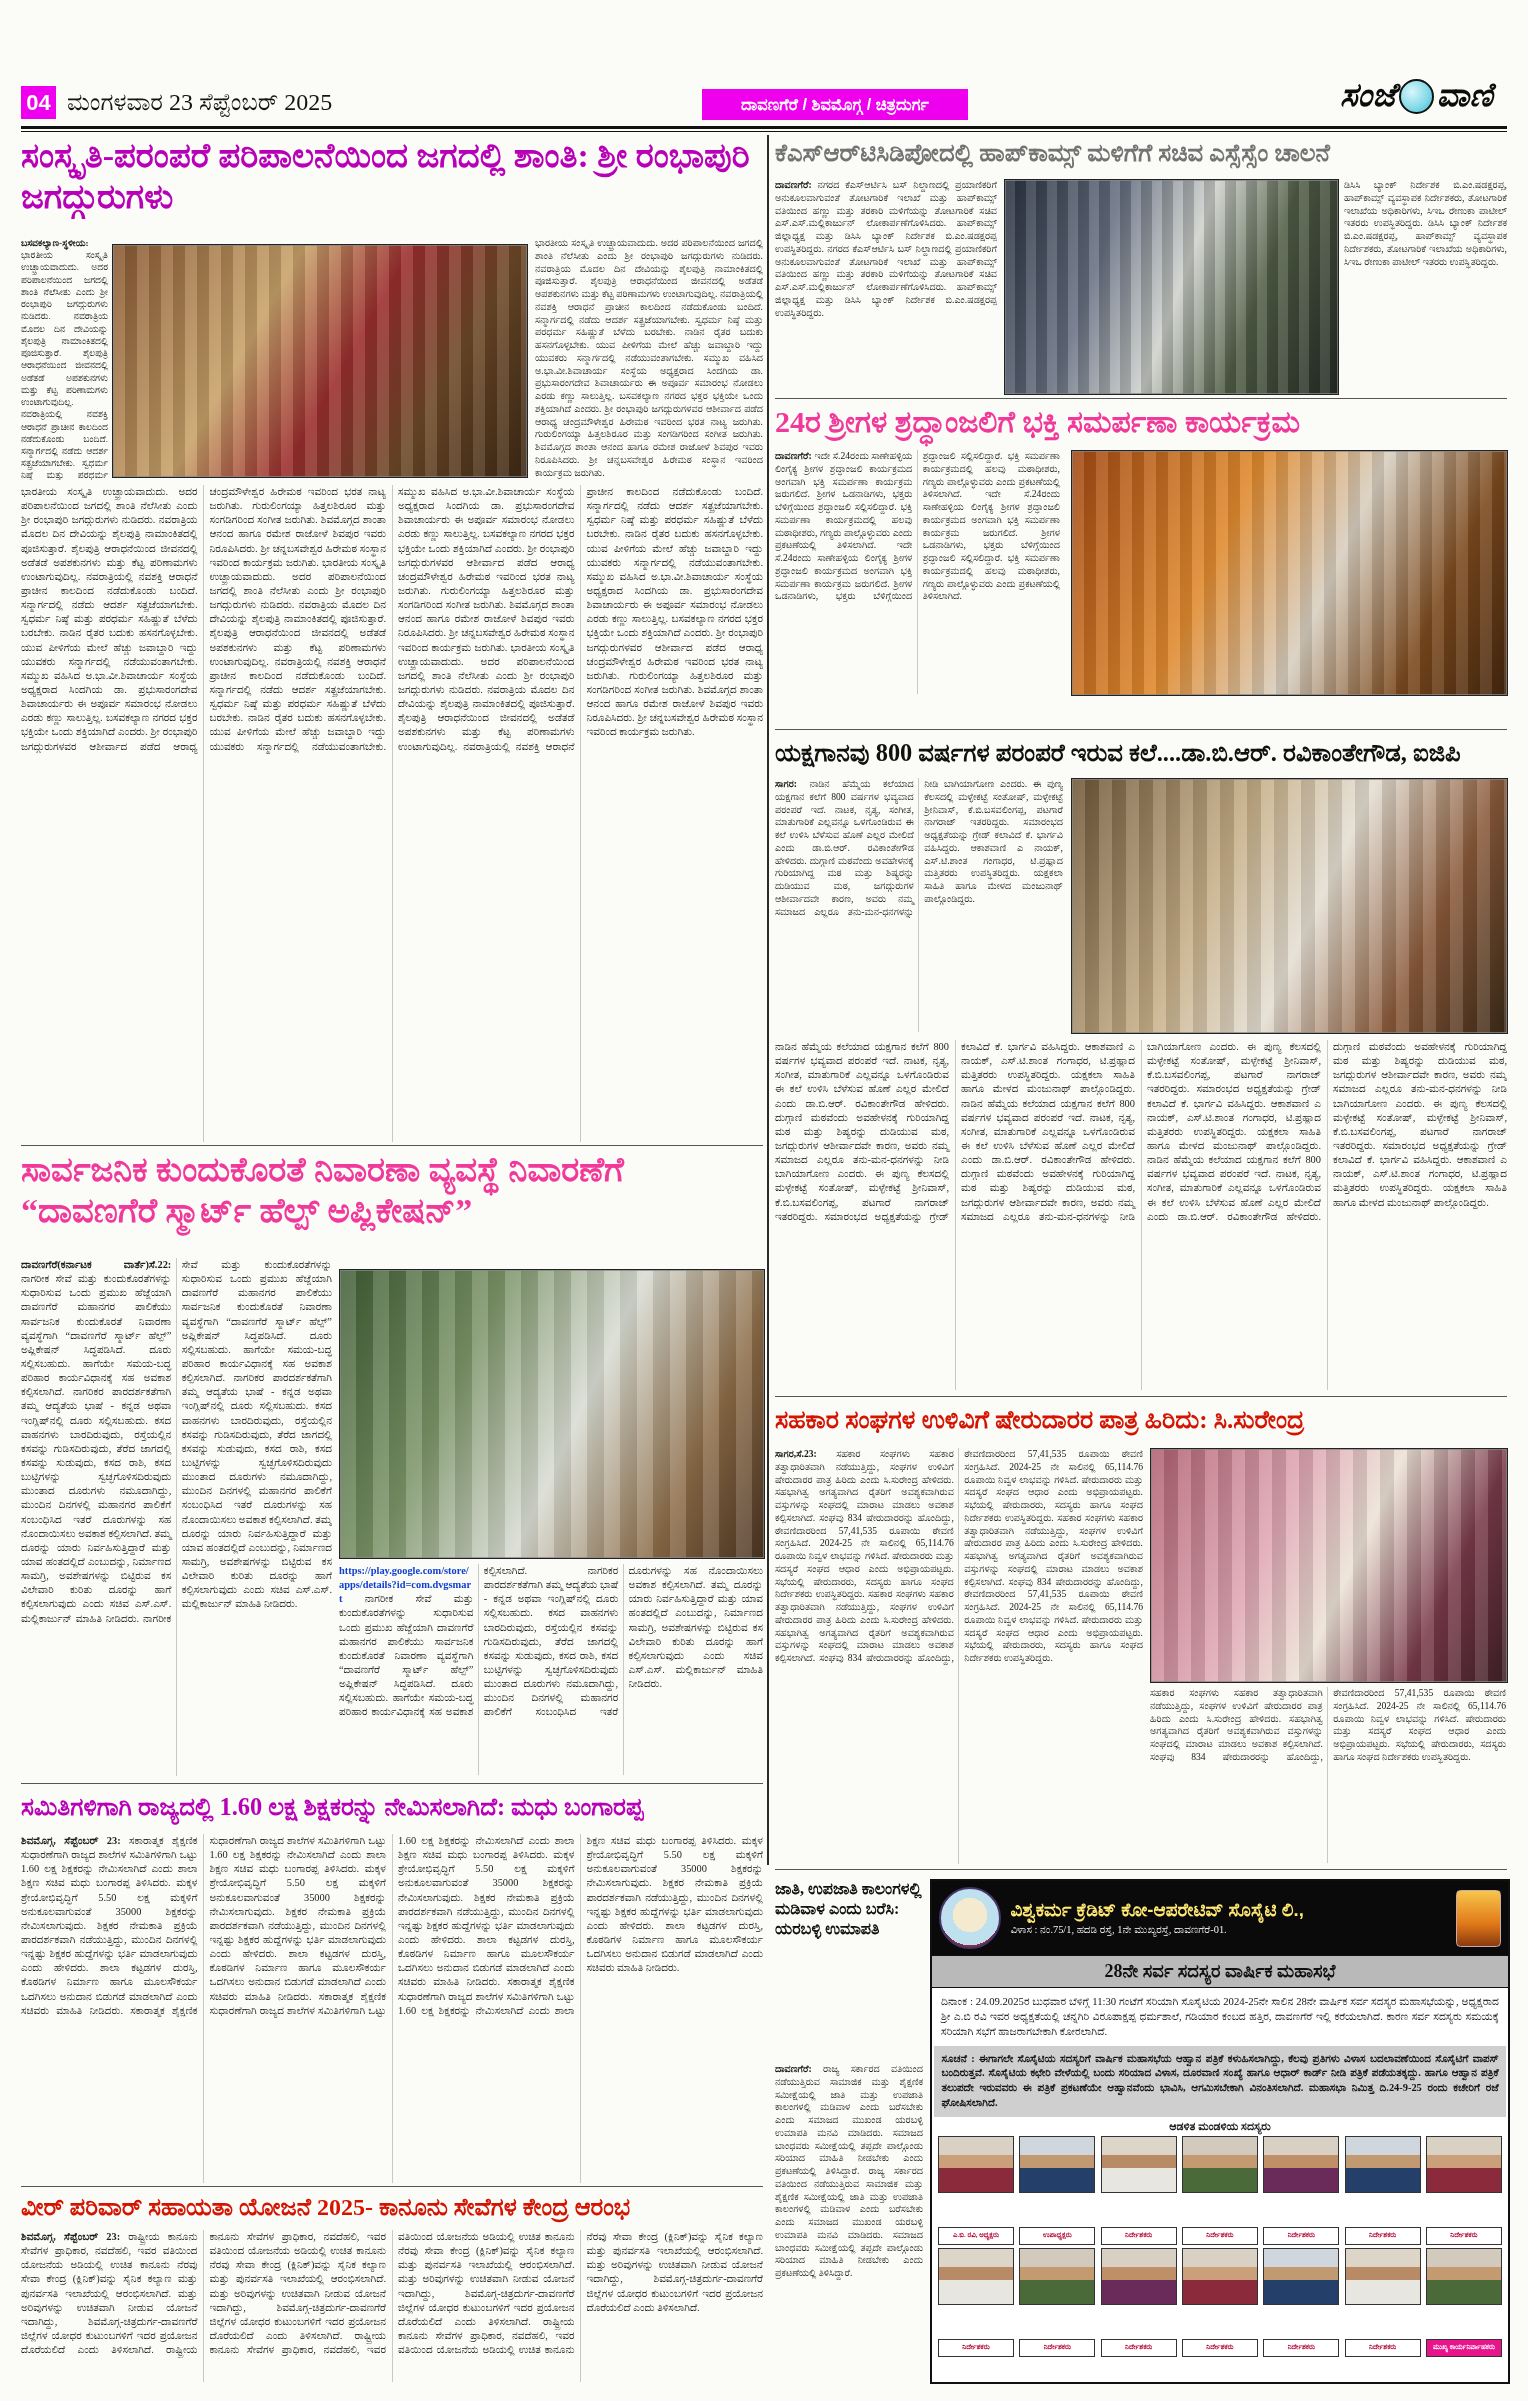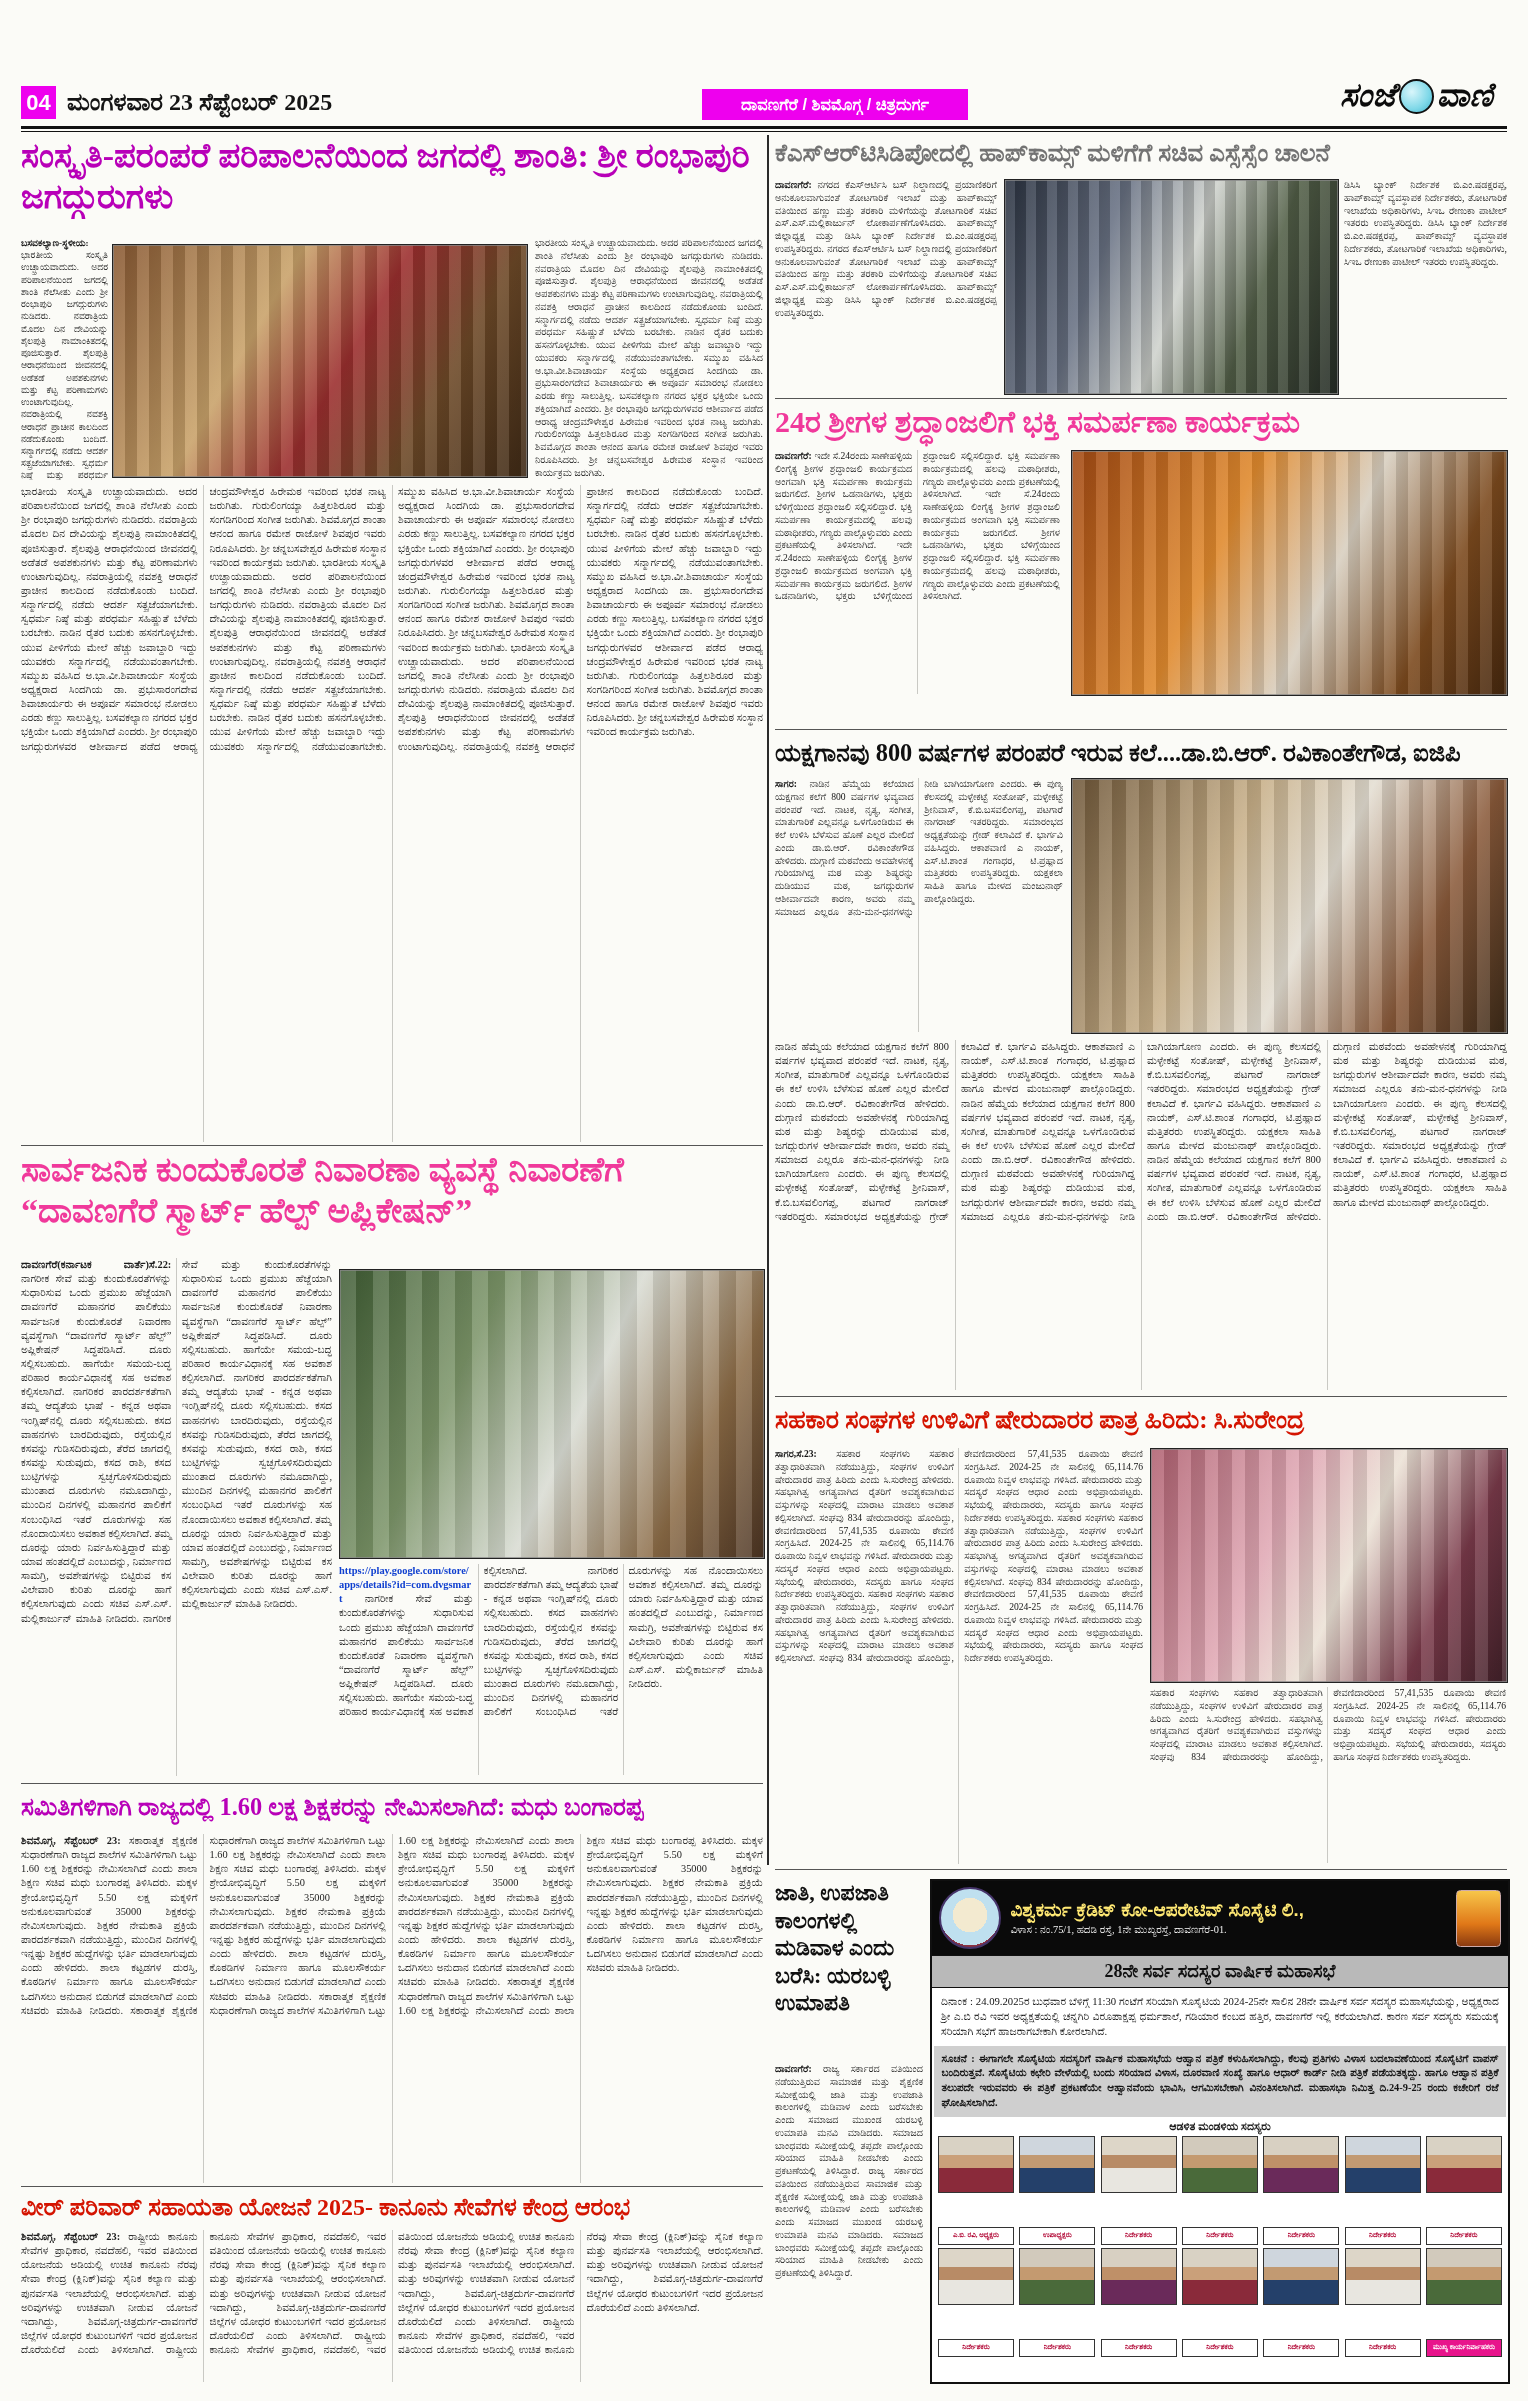--- a/index.html
+++ b/index.html
@@ -12,21 +12,21 @@
   .dl{font-weight:bold;}
   .hl{font-weight:bold;letter-spacing:0;line-height:1.2;}
   .cols2{column-count:2;column-gap:10.4px;column-rule:0.7px solid #c9c9c4;}
   .cols3{column-count:3;column-gap:10.4px;column-rule:0.7px solid #c9c9c4;}
   .cols4{column-count:4;column-gap:12px;column-rule:0.7px solid #c9c9c4;}
   .photo{border:0.7px solid #222;box-shadow:0 0 0 0.7px #888 inset;}
   .rule-h{background:#1a1a1a;height:1.5px;}
   .rule-v{background:#2a2a2a;width:1.5px;}
   
   .pgnum{background:#ee00ee;color:#fff;font-weight:bold;font-size:22px;display:flex;align-items:center;justify-content:center;font-family:"Liberation Sans",sans-serif;}
-  .datetxt{font-size:24px;font-weight:bold;}
+  .datetxt{font-size:24px;font-weight:normal;}
   .regions{background:#ee00ee;color:#fff;font-weight:bold;font-size:16.3px;display:flex;align-items:center;justify-content:center;font-family:"Liberation Sans",sans-serif;}
   .masthead{display:flex;align-items:center;gap:3px;font-size:33px;font-weight:bold;font-style:italic;color:#0c0c0c;}
   .mast-icon{width:31px;height:31px;border-radius:50%;background:radial-gradient(circle at 35% 35%,#d9f6fb,#7fd8e8 60%,#3fb3cc);border:2.2px solid #111;display:inline-block;}
   
   .c-mag{color:#b800b8;}
   .c-pink{color:#f0399b;}
   .c-blue{color:#737373;}
   .c-red{color:#d41400;}
   .c-blk{color:#101010;}
   .linktxt{color:#1040d0;font-weight:bold;word-break:break-all;}
@@ -151,21 +151,21 @@
   <div class="abs just small cols2" style="left:775px;top:1448px;width:368px;height:416px;">
     <span class="dl">ಸಾಗರ,ಸೆ.23:</span>
     <span>ಸಹಕಾರ ಸಂಘಗಳು ಸಹಕಾರ ತತ್ವಾಧಾರಿತವಾಗಿ ನಡೆಯುತ್ತಿದ್ದು, ಸಂಘಗಳ ಉಳಿವಿಗೆ ಷೇರುದಾರರ ಪಾತ್ರ ಹಿರಿದು ಎಂದು ಸಿ.ಸುರೇಂದ್ರ ಹೇಳಿದರು. ಸಹಭಾಗಿತ್ವ ಅಗತ್ಯವಾಗಿದ ರೈತರಿಗೆ ಅವಶ್ಯಕವಾಗಿರುವ ವಸ್ತುಗಳನ್ನು ಸಂಘದಲ್ಲಿ ಮಾರಾಟ ಮಾಡಲು ಅವಕಾಶ ಕಲ್ಪಿಸಲಾಗಿದೆ. ಸಂಘವು 834 ಷೇರುದಾರರನ್ನು ಹೊಂದಿದ್ದು, ಠೇವಣಿದಾರರಿಂದ 57,41,535 ರೂಪಾಯಿ ಠೇವಣಿ ಸಂಗ್ರಹಿಸಿದೆ. 2024-25 ನೇ ಸಾಲಿನಲ್ಲಿ 65,114.76 ರೂಪಾಯಿ ನಿವ್ವಳ ಲಾಭವನ್ನು ಗಳಿಸಿದೆ. ಷೇರುದಾರರು ಮತ್ತು ಸದಸ್ಯರೆ ಸಂಘದ ಆಧಾರ ಎಂದು ಅಭಿಪ್ರಾಯಪಟ್ಟರು. ಸಭೆಯಲ್ಲಿ ಷೇರುದಾರರು, ಸದಸ್ಯರು ಹಾಗೂ ಸಂಘದ ನಿರ್ದೇಶಕರು ಉಪಸ್ಥಿತರಿದ್ದರು. ಸಹಕಾರ ಸಂಘಗಳು ಸಹಕಾರ ತತ್ವಾಧಾರಿತವಾಗಿ ನಡೆಯುತ್ತಿದ್ದು, ಸಂಘಗಳ ಉಳಿವಿಗೆ ಷೇರುದಾರರ ಪಾತ್ರ ಹಿರಿದು ಎಂದು ಸಿ.ಸುರೇಂದ್ರ ಹೇಳಿದರು. ಸಹಭಾಗಿತ್ವ ಅಗತ್ಯವಾಗಿದ ರೈತರಿಗೆ ಅವಶ್ಯಕವಾಗಿರುವ ವಸ್ತುಗಳನ್ನು ಸಂಘದಲ್ಲಿ ಮಾರಾಟ ಮಾಡಲು ಅವಕಾಶ ಕಲ್ಪಿಸಲಾಗಿದೆ. ಸಂಘವು 834 ಷೇರುದಾರರನ್ನು ಹೊಂದಿದ್ದು, ಠೇವಣಿದಾರರಿಂದ 57,41,535 ರೂಪಾಯಿ ಠೇವಣಿ ಸಂಗ್ರಹಿಸಿದೆ. 2024-25 ನೇ ಸಾಲಿನಲ್ಲಿ 65,114.76 ರೂಪಾಯಿ ನಿವ್ವಳ ಲಾಭವನ್ನು ಗಳಿಸಿದೆ. ಷೇರುದಾರರು ಮತ್ತು ಸದಸ್ಯರೆ ಸಂಘದ ಆಧಾರ ಎಂದು ಅಭಿಪ್ರಾಯಪಟ್ಟರು. ಸಭೆಯಲ್ಲಿ ಷೇರುದಾರರು, ಸದಸ್ಯರು ಹಾಗೂ ಸಂಘದ ನಿರ್ದೇಶಕರು ಉಪಸ್ಥಿತರಿದ್ದರು. ಸಹಕಾರ ಸಂಘಗಳು ಸಹಕಾರ ತತ್ವಾಧಾರಿತವಾಗಿ ನಡೆಯುತ್ತಿದ್ದು, ಸಂಘಗಳ ಉಳಿವಿಗೆ ಷೇರುದಾರರ ಪಾತ್ರ ಹಿರಿದು ಎಂದು ಸಿ.ಸುರೇಂದ್ರ ಹೇಳಿದರು. ಸಹಭಾಗಿತ್ವ ಅಗತ್ಯವಾಗಿದ ರೈತರಿಗೆ ಅವಶ್ಯಕವಾಗಿರುವ ವಸ್ತುಗಳನ್ನು ಸಂಘದಲ್ಲಿ ಮಾರಾಟ ಮಾಡಲು ಅವಕಾಶ ಕಲ್ಪಿಸಲಾಗಿದೆ. ಸಂಘವು 834 ಷೇರುದಾರರನ್ನು ಹೊಂದಿದ್ದು, ಠೇವಣಿದಾರರಿಂದ 57,41,535 ರೂಪಾಯಿ ಠೇವಣಿ ಸಂಗ್ರಹಿಸಿದೆ. 2024-25 ನೇ ಸಾಲಿನಲ್ಲಿ 65,114.76 ರೂಪಾಯಿ ನಿವ್ವಳ ಲಾಭವನ್ನು ಗಳಿಸಿದೆ. ಷೇರುದಾರರು ಮತ್ತು ಸದಸ್ಯರೆ ಸಂಘದ ಆಧಾರ ಎಂದು ಅಭಿಪ್ರಾಯಪಟ್ಟರು. ಸಭೆಯಲ್ಲಿ ಷೇರುದಾರರು, ಸದಸ್ಯರು ಹಾಗೂ ಸಂಘದ ನಿರ್ದೇಶಕರು ಉಪಸ್ಥಿತರಿದ್ದರು.</span>
   </div>
   <div class="abs photo ph-r4" style="left:1150px;top:1448px;width:356px;height:233px;"></div>
   <div class="abs just small cols2" style="left:1150px;top:1687px;width:356px;height:176px;">
     <span>ಸಹಕಾರ ಸಂಘಗಳು ಸಹಕಾರ ತತ್ವಾಧಾರಿತವಾಗಿ ನಡೆಯುತ್ತಿದ್ದು, ಸಂಘಗಳ ಉಳಿವಿಗೆ ಷೇರುದಾರರ ಪಾತ್ರ ಹಿರಿದು ಎಂದು ಸಿ.ಸುರೇಂದ್ರ ಹೇಳಿದರು. ಸಹಭಾಗಿತ್ವ ಅಗತ್ಯವಾಗಿದ ರೈತರಿಗೆ ಅವಶ್ಯಕವಾಗಿರುವ ವಸ್ತುಗಳನ್ನು ಸಂಘದಲ್ಲಿ ಮಾರಾಟ ಮಾಡಲು ಅವಕಾಶ ಕಲ್ಪಿಸಲಾಗಿದೆ. ಸಂಘವು 834 ಷೇರುದಾರರನ್ನು ಹೊಂದಿದ್ದು, ಠೇವಣಿದಾರರಿಂದ 57,41,535 ರೂಪಾಯಿ ಠೇವಣಿ ಸಂಗ್ರಹಿಸಿದೆ. 2024-25 ನೇ ಸಾಲಿನಲ್ಲಿ 65,114.76 ರೂಪಾಯಿ ನಿವ್ವಳ ಲಾಭವನ್ನು ಗಳಿಸಿದೆ. ಷೇರುದಾರರು ಮತ್ತು ಸದಸ್ಯರೆ ಸಂಘದ ಆಧಾರ ಎಂದು ಅಭಿಪ್ರಾಯಪಟ್ಟರು. ಸಭೆಯಲ್ಲಿ ಷೇರುದಾರರು, ಸದಸ್ಯರು ಹಾಗೂ ಸಂಘದ ನಿರ್ದೇಶಕರು ಉಪಸ್ಥಿತರಿದ್ದರು.</span>
   </div>
 
   <div class="abs rule-h" style="left:775px;top:1869px;width:732px;height:0.7px;background:#555;"></div>
-  <div class="abs hl c-blk" style="left:775px;top:1879px;width:148px;font-size:22px;line-height:1.25;">ಜಾತಿ, ಉಪಜಾತಿ ಕಾಲಂಗಳಲ್ಲಿ ಮಡಿವಾಳ ಎಂದು ಬರೆಸಿ: ಯರಬಳ್ಳಿ ಉಮಾಪತಿ</div>
+  <div class="abs hl c-blk" style="left:775px;top:1879px;width:148px;font-size:16px;line-height:1.25;">ಜಾತಿ, ಉಪಜಾತಿ ಕಾಲಂಗಳಲ್ಲಿ ಮಡಿವಾಳ ಎಂದು ಬರೆಸಿ: ಯರಬಳ್ಳಿ ಉಮಾಪತಿ</div>
   <div class="abs just small" style="left:775px;top:2063px;width:148px;height:318px;">
     <span class="dl">ದಾವಣಗೆರೆ:</span>
     <span>ರಾಜ್ಯ ಸರ್ಕಾರದ ವತಿಯಿಂದ ನಡೆಯುತ್ತಿರುವ ಸಾಮಾಜಿಕ ಮತ್ತು ಶೈಕ್ಷಣಿಕ ಸಮೀಕ್ಷೆಯಲ್ಲಿ ಜಾತಿ ಮತ್ತು ಉಪಜಾತಿ ಕಾಲಂಗಳಲ್ಲಿ ಮಡಿವಾಳ ಎಂದು ಬರೆಸಬೇಕು ಎಂದು ಸಮಾಜದ ಮುಖಂಡ ಯರಬಳ್ಳಿ ಉಮಾಪತಿ ಮನವಿ ಮಾಡಿದರು. ಸಮಾಜದ ಬಾಂಧವರು ಸಮೀಕ್ಷೆಯಲ್ಲಿ ತಪ್ಪದೇ ಪಾಲ್ಗೊಂಡು ಸರಿಯಾದ ಮಾಹಿತಿ ನೀಡಬೇಕು ಎಂದು ಪ್ರಕಟಣೆಯಲ್ಲಿ ತಿಳಿಸಿದ್ದಾರೆ. ರಾಜ್ಯ ಸರ್ಕಾರದ ವತಿಯಿಂದ ನಡೆಯುತ್ತಿರುವ ಸಾಮಾಜಿಕ ಮತ್ತು ಶೈಕ್ಷಣಿಕ ಸಮೀಕ್ಷೆಯಲ್ಲಿ ಜಾತಿ ಮತ್ತು ಉಪಜಾತಿ ಕಾಲಂಗಳಲ್ಲಿ ಮಡಿವಾಳ ಎಂದು ಬರೆಸಬೇಕು ಎಂದು ಸಮಾಜದ ಮುಖಂಡ ಯರಬಳ್ಳಿ ಉಮಾಪತಿ ಮನವಿ ಮಾಡಿದರು. ಸಮಾಜದ ಬಾಂಧವರು ಸಮೀಕ್ಷೆಯಲ್ಲಿ ತಪ್ಪದೇ ಪಾಲ್ಗೊಂಡು ಸರಿಯಾದ ಮಾಹಿತಿ ನೀಡಬೇಕು ಎಂದು ಪ್ರಕಟಣೆಯಲ್ಲಿ ತಿಳಿಸಿದ್ದಾರೆ.</span>
   </div>
 
   <div class="abs adbox" style="left:930px;top:1879px;width:576px;height:501px;">
     <div class="ad-banner">
       <div class="ad-logo"></div>
       <div style="flex:1;">
         <div class="ad-org">ವಿಶ್ವಕರ್ಮ ಕ್ರೆಡಿಟ್ ಕೋ-ಆಪರೇಟಿವ್ ಸೊಸೈಟಿ ಲಿ.,</div>

